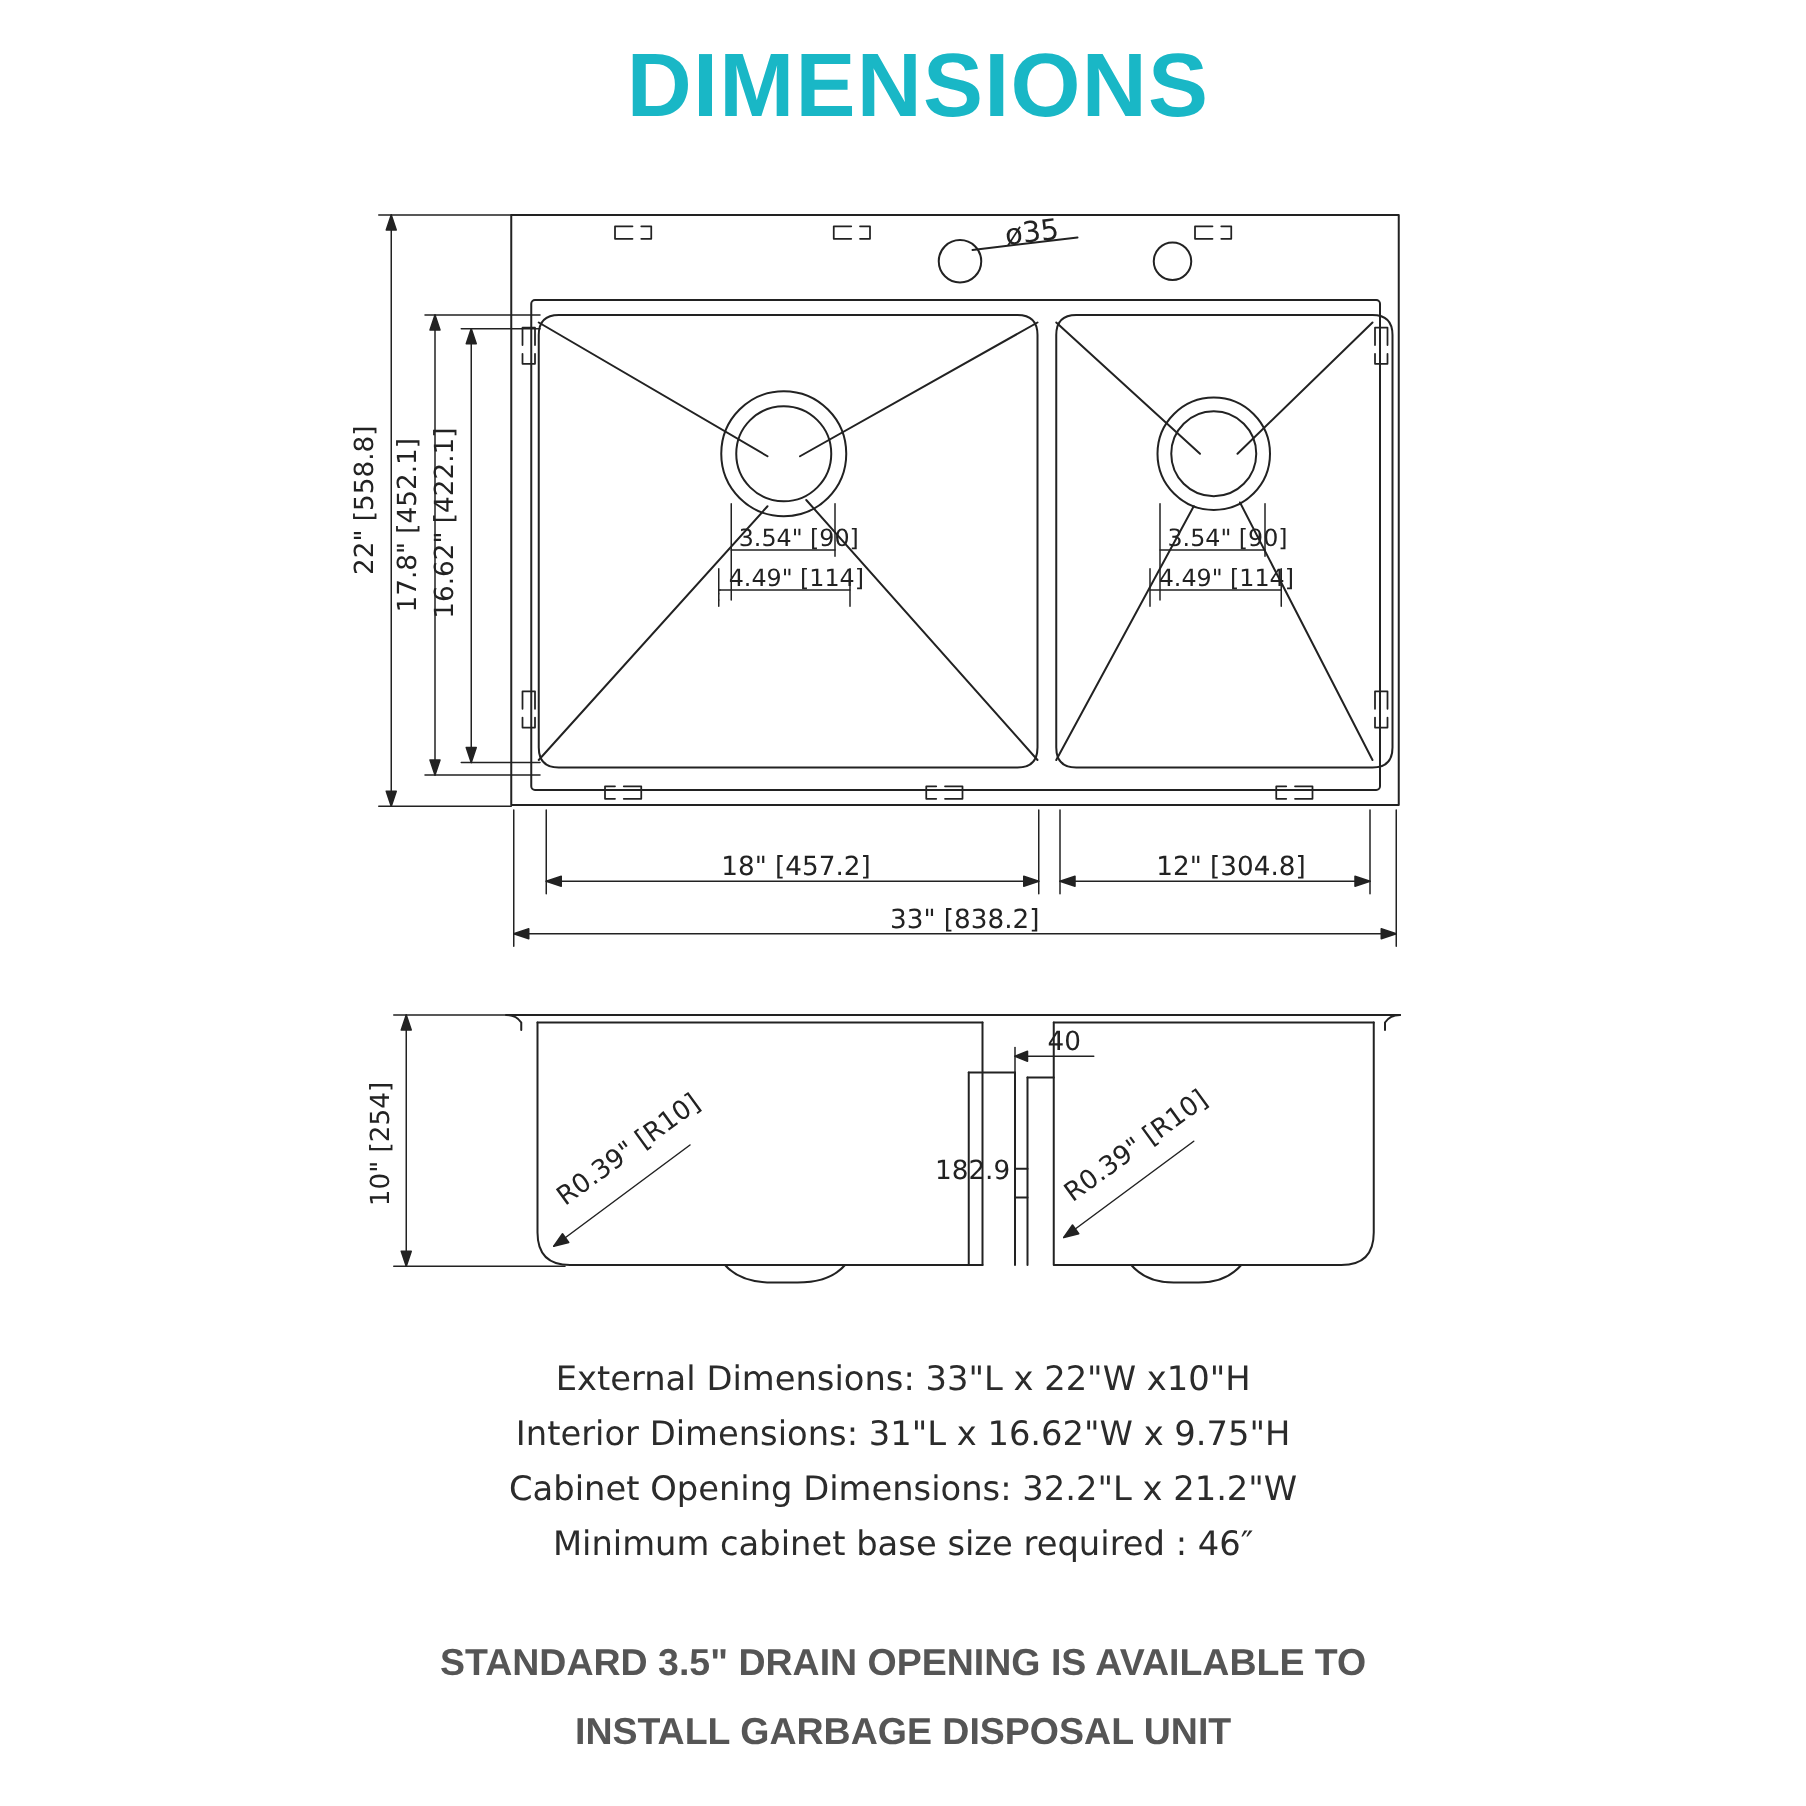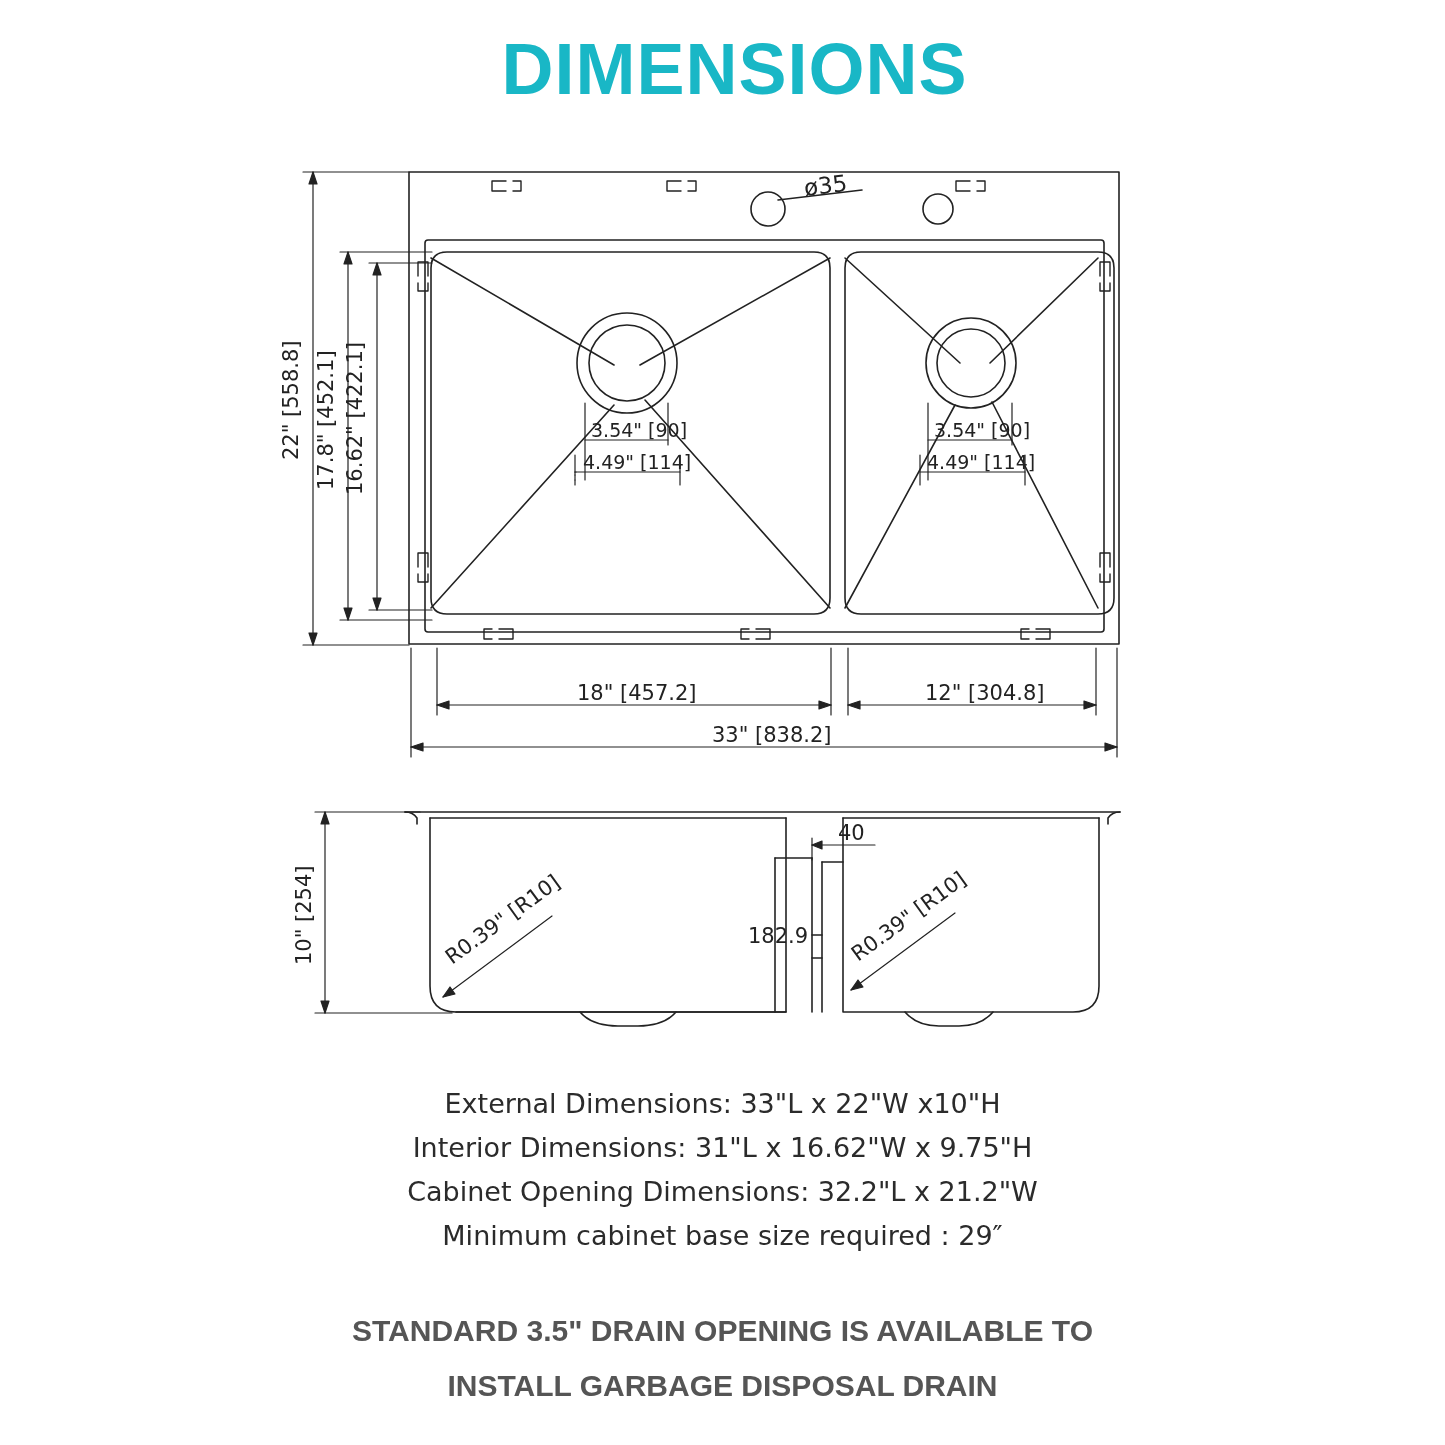--- a/index.html
+++ b/index.html
@@ -242,19 +242,19 @@
     </g>
     <text x="311" y="965" font-size="21" transform="rotate(-90 311 965)" stroke="none" fill="#222">10" [254]</text>
 
   </g>
 </svg>
 
 <div class="specs">
   <div>External Dimensions: 33"L x 22"W x10"H</div>
   <div>Interior Dimensions: 31"L x 16.62"W x 9.75"H</div>
   <div>Cabinet Opening Dimensions: 32.2"L x 21.2"W</div>
-  <div>Minimum cabinet base size required : 29″</div>
+  <div>Minimum cabinet base size required : 46″</div>
 </div>
 
 <div class="note">
   <div>STANDARD 3.5" DRAIN OPENING IS AVAILABLE TO</div>
-  <div>INSTALL GARBAGE DISPOSAL DRAIN</div>
+  <div>INSTALL GARBAGE DISPOSAL UNIT</div>
 </div>
 
 </body></html>

